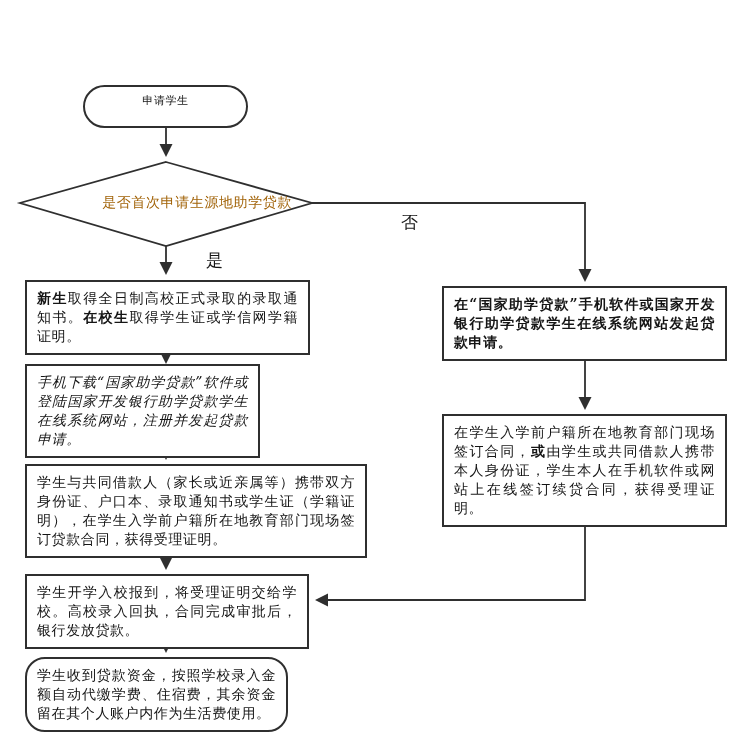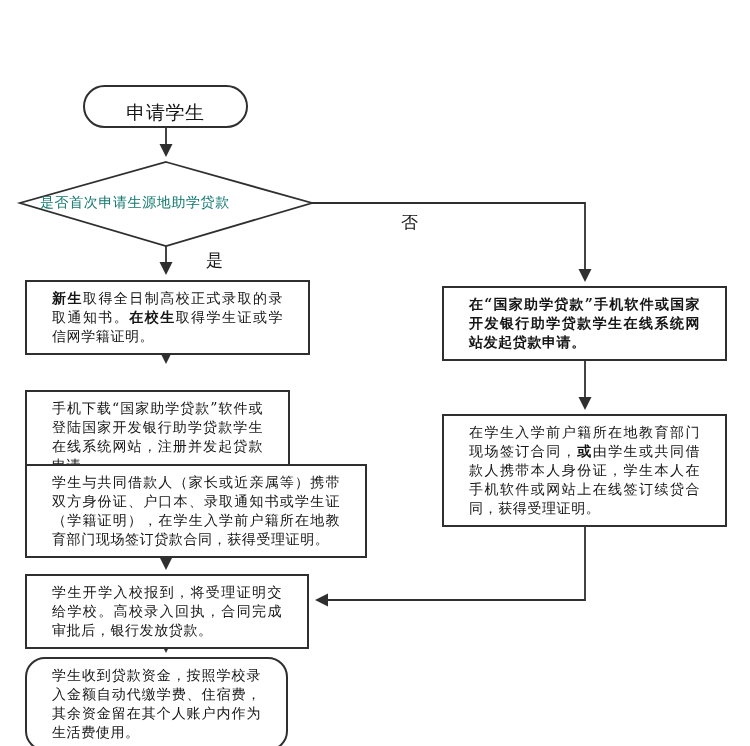--- a/index.html
+++ b/index.html
@@ -28,57 +28,57 @@
     letter-spacing: 2px;
     color: #111111;
   }
   .box {
     position: absolute;
     border: 2px solid #2f2f2f;
     background: #ffffff;
     font-size: 14px;
     line-height: 19px;
     letter-spacing: 0.6px;
-    padding: 7px 25px;
+    padding: 7px 10px;
     color: #151515;
     text-align: justify;
   }
   .rounded { border-radius: 22px; }
   .terminator {
     display: flex;
-    align-items: flex-end;
+    align-items: flex-start;
     justify-content: center;
     text-align: center;
     padding: 4px 8px;
-    font-size: 19px;
+    font-size: 11px;
   }
   .diamond-label {
     position: absolute;
     left: 40px; top: 168px;
     width: 252px; height: 70px;
     display: flex;
     align-items: center;
-    justify-content: flex-start;
+    justify-content: flex-end;
     text-align: center;
     font-size: 14px;
     letter-spacing: 0.6px;
-    color: #0f766e;
+    color: #a16207;
   }
   .branch-label {
     position: absolute;
     font-size: 17px;
     color: #151515;
   }
   .yes-label { left: 206px; top: 249px; }
   .no-label  { left: 401px; top: 211px; }
   .b { font-weight: bold; }
   
   #start-box { left: 83px; top: 85px; width: 165px; height: 43px; }
   #l1 { left: 25px;  top: 280px; width: 285px; min-height: 60px; }
-  #l2 { left: 25px;  top: 390px; width: 265px; min-height: 69px; }
+  #l2 { left: 25px;  top: 364px; width: 235px; min-height: 69px; font-style: italic; }
   #l3 { left: 25px;  top: 464px; width: 342px; min-height: 81px; }
   #l4 { left: 25px;  top: 574px; width: 284px; min-height: 54px; }
   #l5 { left: 25px;  top: 657px; width: 263px; min-height: 65px; border-radius: 20px; }
   #r1 { left: 442px; top: 286px; width: 285px; min-height: 66px; font-weight: bold; }
   #r2 { left: 442px; top: 414px; width: 285px; min-height: 81px; }
 </style>
 </head>
 <body>
 
 <div id="canvas">

